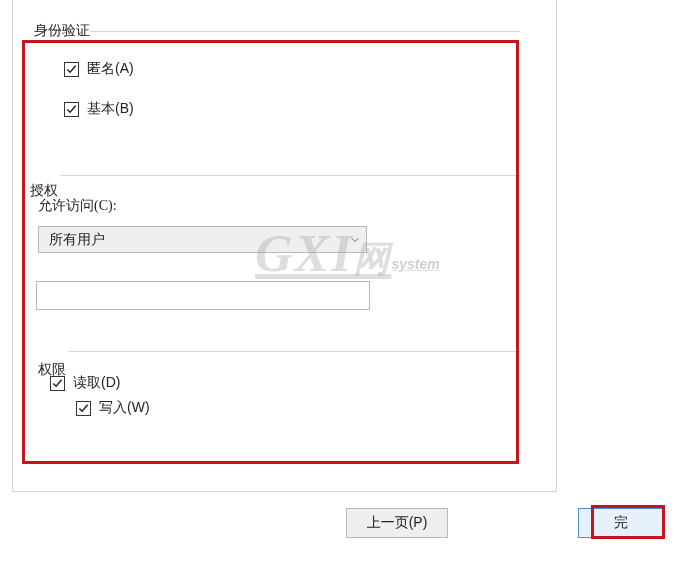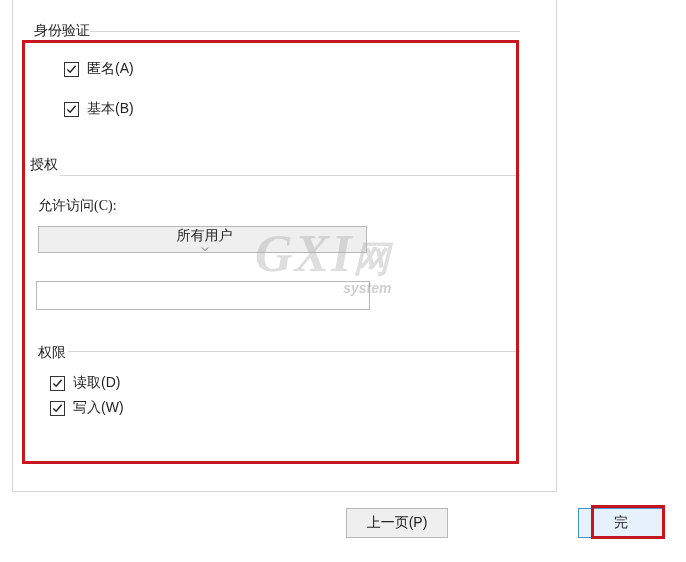--- a/index.html
+++ b/index.html
@@ -64,57 +64,56 @@
     justify-content: center;
     font-size: 12px;
     line-height: 1;
     cursor: pointer;
   }
   .check-box svg { width: 11px; height: 11px; display:block; }
   .check-lbl { font-size: 14px; }
   .row-anon { left: 38px; top: 60px; }
   .row-basic { left: 38px; top: 100px; }
   
-  .lbl-authz { left: 30px; top: 156px; text-align: center; }
+  .lbl-authz { left: 30px; top: 182px; text-align: center; }
   .line-authz { left: 60px; top: 175px; width: 460px; }
   .lbl-allow { left: 38px; top: 197px; font-family: Liberation Serif, serif; }
   .select-box {
     position: absolute;
     left: 38px; top: 226px;
     width: 329px; height: 27px;
     border: 1px solid #b8b8b8;
     background: #efefef;
     display: flex;
     align-items: center;
     justify-content: space-between;
     padding: 0 6px 0 10px;
     cursor: pointer;
-    flex-direction: column;
   }
   .select-val { font-size: 14px; color: #222; }
   .select-caret {
     width: 10px; height: 10px;
     display: inline-flex; align-items:center; justify-content:center;
     color: #666; font-size: 10px;
   }
   .text-input {
     position: absolute;
     left: 36px; top: 281px;
     width: 334px; height: 29px;
     border: 1px solid #b8b8b8;
     background: #fff;
     padding: 0 6px;
     font-size: 14px;
     outline: none;
   }
   
-  .lbl-perm { left: 38px; top: 344px; text-align: right; }
+  .lbl-perm { left: 38px; top: 361px; text-align: right; }
   .line-perm { left: 68px; top: 351px; width: 452px; }
   .row-read { left: 24px; top: 374px; }
-  .row-write { left: 24px; top: 399px; }
+  .row-write { left: 50px; top: 399px; }
 
   
   .footer {
     position: absolute;
     left: 0; top: 508px;
     width: 660px; height: 40px;
   }
   .btn {
     position: absolute;
     height: 30px;
@@ -152,31 +151,31 @@
     left: 255px; top: 236px;
     font-size: 52px;
     font-weight: bold;
     font-style: italic;
     color: rgba(160,160,160,0.35);
     letter-spacing: 2px;
     pointer-events: none;
     z-index: 2;
     font-family: "Times New Roman", serif;
     display: flex;
-    flex-direction: column;
-    align-items: flex-end;
+    align-items: flex-start;
     line-height: 0.7;
+    text-decoration: underline;
   }
   .watermark .wm-sub {
     font-size: 14px;
     letter-spacing: 0;
     font-style: italic;
     font-family: Arial, sans-serif;
     color: rgba(160,160,160,0.5);
-    margin-top: 12px;
+    margin-top: 24px;
   }
 </style>
 </head>
 <body>
 
 <div class="canvas">
   <div class="outer-panel"></div>
 
   <div class="group-label lbl-auth">身份验证</div>
   <div class="group-line line-auth"></div>

